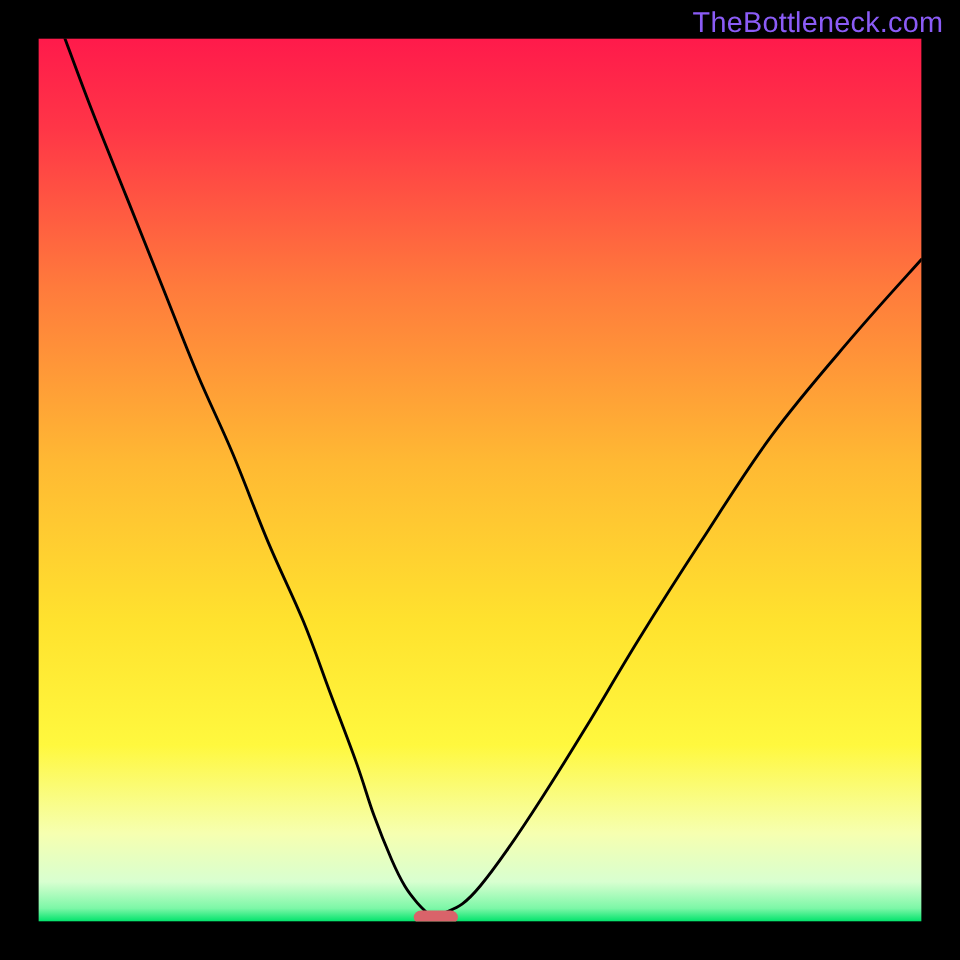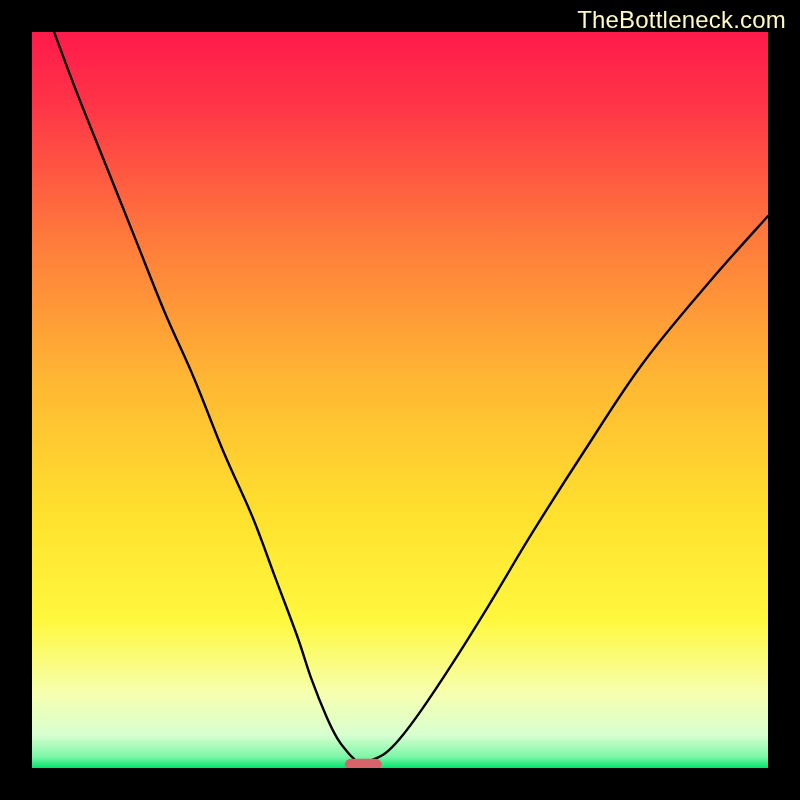--- a/index.html
+++ b/index.html
@@ -23,21 +23,21 @@
     position: absolute;
     left: 32px;
     top: 32px;
     width: 736px;
     height: 736px;
   }
   .watermark {
     position: absolute;
     top: 6px;
     right: 14px;
-    color: #fef9c3;
+    color: #8b5cf6;
     font-size: 24px;
     font-weight: 500;
     letter-spacing: 0.2px;
     user-select: none;
   }
   svg { display: block; }
 </style>
 </head>
 <body>
 

